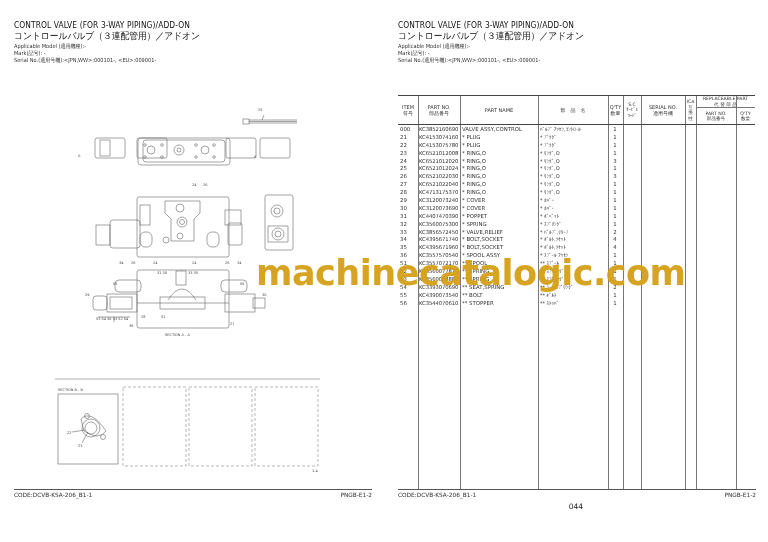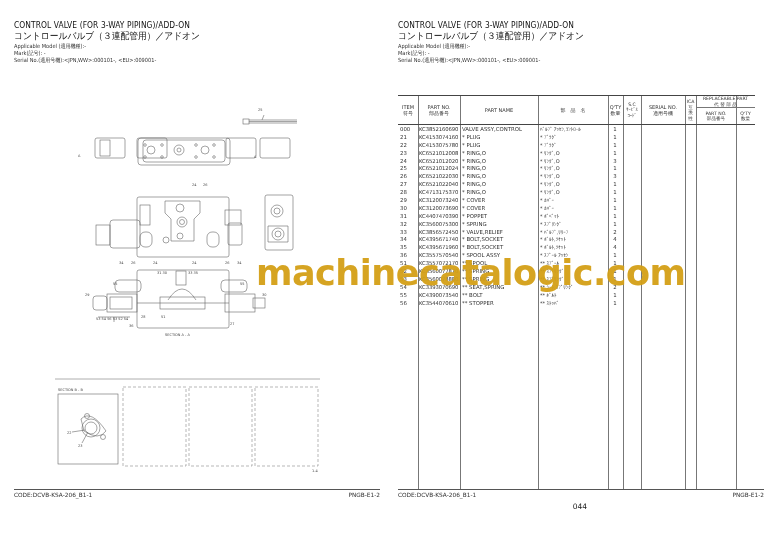--- a/index.html
+++ b/index.html
@@ -1,17 +1,17 @@
 <!DOCTYPE html>
 <html><head>
 <meta charset="utf-8">
 <style>
   html, body { margin:0; padding:0; background:#ffffff; }
   body { width:768px; height:542px; position:relative; overflow:hidden; font-family:"Liberation Sans", sans-serif; color:#222; }
-  .page { position:absolute; top:0; width:384px; height:410px;padding-left:8px; }
+  .page { position:absolute; top:0; width:384px; height:410px; }
   .page.left { left:0; }
   .page.right { left:384px; }
   .hdr-title { position:absolute; left:14px; top:19px; font-family:"DejaVu Sans Condensed","DejaVu Sans", sans-serif; font-size:9.5px; letter-spacing:0.1px; white-space:nowrap; color:#111; transform:scaleX(0.88); transform-origin:left top; }
   .hdr-title-jp { position:absolute; left:14px; top:30px; font-family:"DejaVu Sans", sans-serif; font-size:9.5px; white-space:nowrap; color:#111; transform:scaleX(0.92); transform-origin:left top; }
   .meta { position:absolute; left:14px; font-family:"DejaVu Sans", sans-serif; font-size:5.6px; white-space:nowrap; color:#333; transform:scaleX(0.9); transform-origin:left top; }
   .foot-code { position:absolute; left:14px; top:492px; font-size:5.8px; color:#333; font-family:"DejaVu Sans", sans-serif; }
   .foot-ref { position:absolute; right:12px; top:492px; font-size:5.8px; color:#333; font-family:"DejaVu Sans", sans-serif; }
   .foot-page { position:absolute; left:0; width:100%; top:502px; text-align:center; font-size:7.5px; color:#222; font-family:"DejaVu Sans", sans-serif; }
   .foot-line { position:absolute; left:14px; right:12px; top:489px; height:0; border-top:1.3px solid #555; }
 

